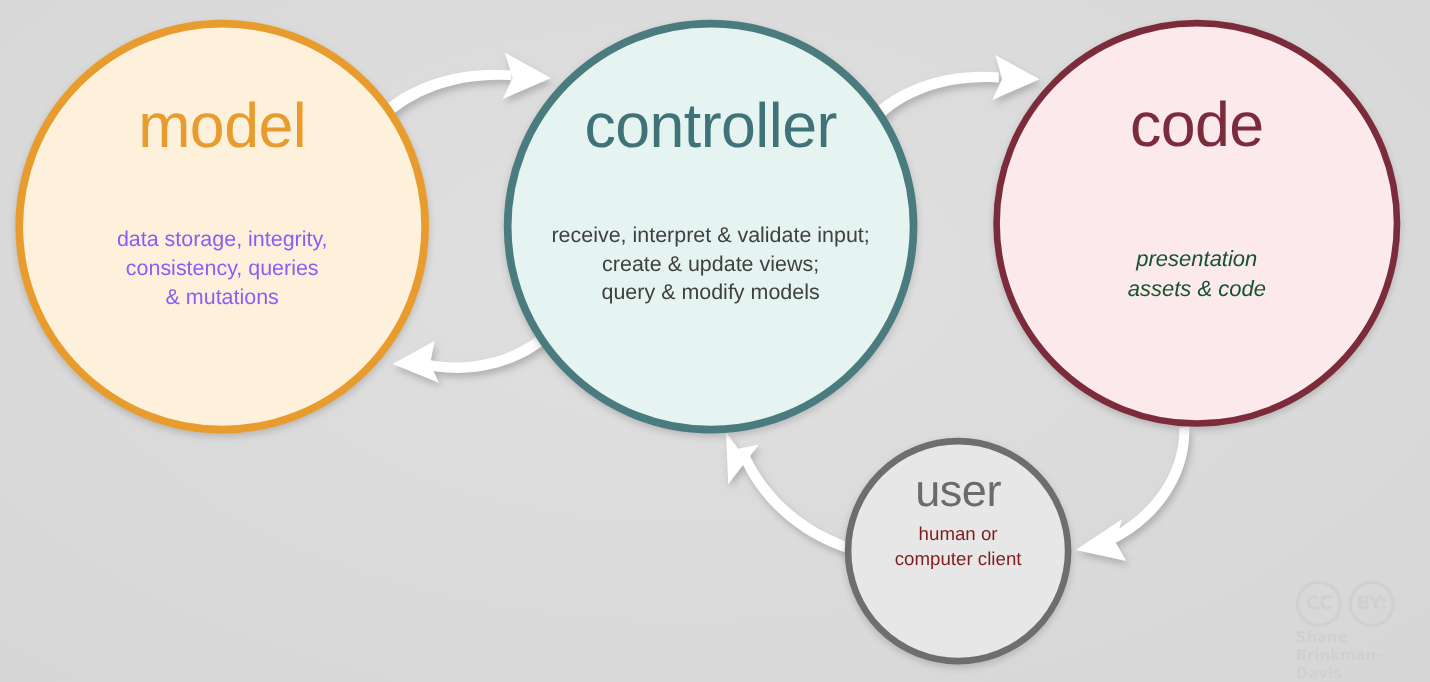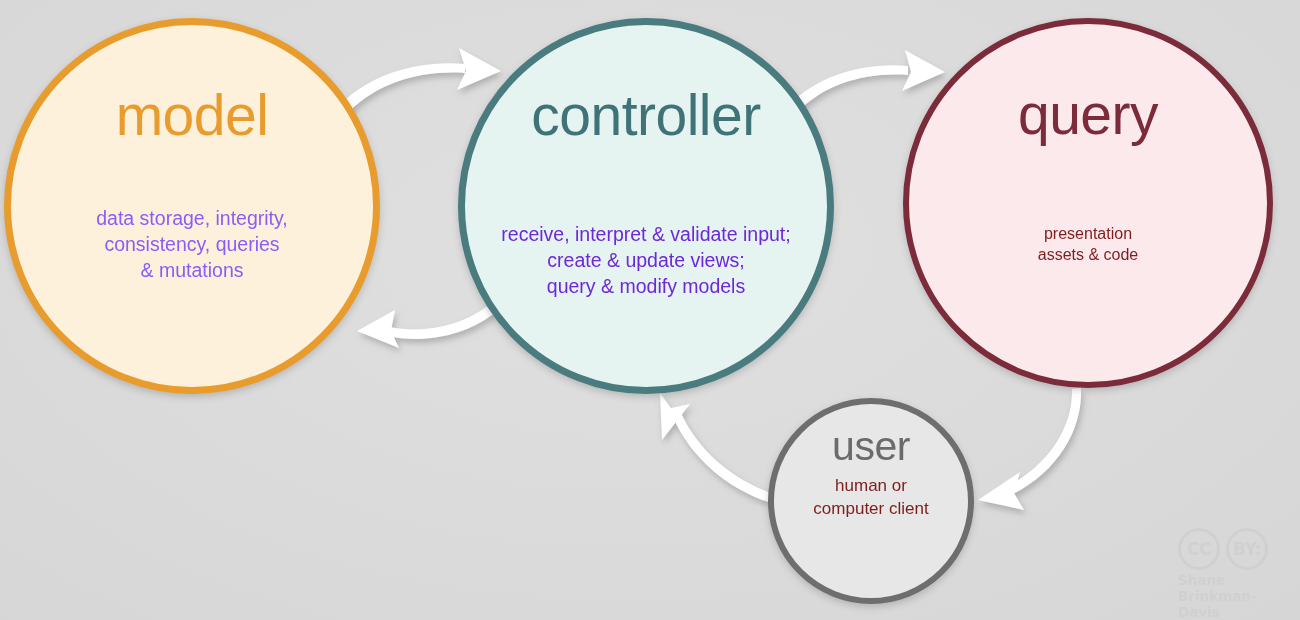--- a/index.html
+++ b/index.html
@@ -53,21 +53,21 @@
     white-space: nowrap;
   }
   .node-desc {
     text-align: center;
     line-height: 1.33;
     white-space: pre-line;
   }
 
   
   #node-model {
-    left: 4px;  top: 18px;
+    left: 14px;  top: 18px;
     width: 376px; height: 376px;
     background: #fdf1dc;
     border: 7px solid #e89c2e;
   }
   #node-model .node-title {
     margin-top: 62px;
     font-size: 57px;
     color: #e89c2e;
   }
   #node-model .node-desc {
@@ -82,41 +82,42 @@
     width: 376px; height: 376px;
     background: #e5f3f1;
     border: 7px solid #4a7b7f;
   }
   #node-controller .node-title {
     margin-top: 62px;
     font-size: 57px;
     color: #3f7378;
   }
   #node-controller .node-desc {
-    margin-top: 78px;
+    margin-top: 58px;
     font-size: 19.5px;
-    color: #6d28d9;
+    color: #404040;
   }
 
   
   #node-view {
     left: 903px; top: 18px;
     width: 370px; height: 370px;
     background: #fbe9ec;
     border: 6px solid #7b2b39;
   }
   #node-view .node-title {
     margin-top: 62px;
     font-size: 57px;
     color: #7b2b39;
   }
   #node-view .node-desc {
     margin-top: 80px;
-    font-size: 16px;
-    color: #7f1d1d;
+    font-size: 20px;
+    color: #14532d;
+    font-style: italic;
   }
 
   
   #node-user {
     left: 768px; top: 398px;
     width: 206px; height: 206px;
     background: #e7e7e7;
     border: 6px solid #6e6e6e;
     z-index: 5;
   }
@@ -234,21 +235,21 @@
   </div>
 
   <div class="node" id="node-controller">
     <div class="node-title">controller</div>
     <div class="node-desc">receive, interpret &amp; validate input;
 create &amp; update views;
 query &amp; modify models</div>
   </div>
 
   <div class="node" id="node-view">
-    <div class="node-title">query</div>
+    <div class="node-title">code</div>
     <div class="node-desc">presentation
 assets &amp; code</div>
   </div>
 
   <div class="node" id="node-user">
     <div class="node-title">user</div>
     <div class="node-desc">human or
 computer client</div>
   </div>
 

